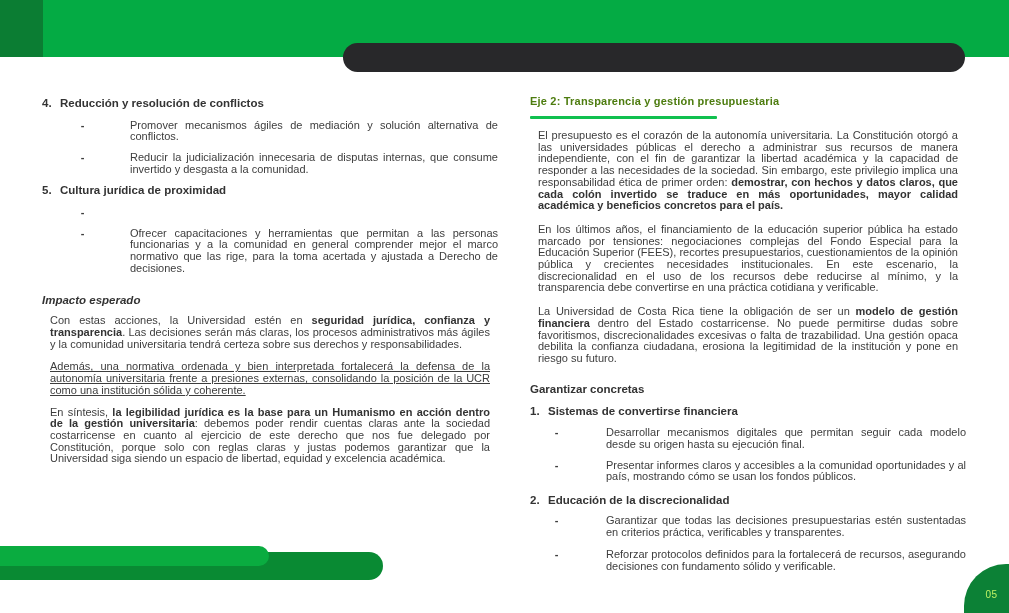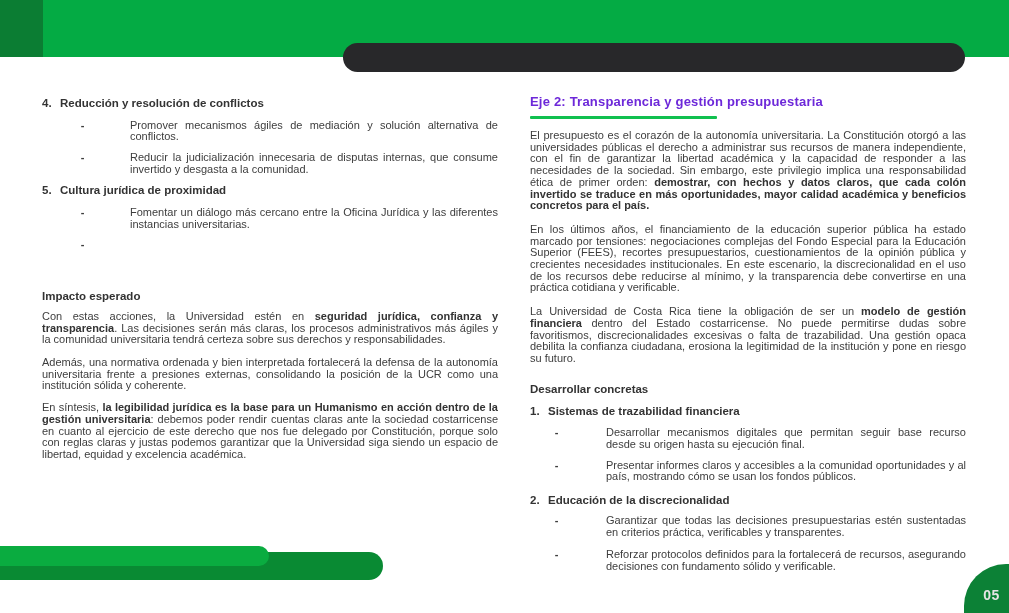--- a/index.html
+++ b/index.html
@@ -20,39 +20,39 @@
 
   
   .bar-dark{position:absolute;left:0;top:552px;width:383px;height:28px;background:#098a33;border-radius:0 14px 14px 0;}
   .bar-light{position:absolute;left:0;top:546px;width:269px;height:20px;background:#0aac40;border-radius:0 10px 10px 0;}
   .page-badge{
     position:absolute;right:0;bottom:0;width:45px;height:49px;
     background:#0c8136;border-top-left-radius:42px;
     display:flex;align-items:center;justify-content:center;
     padding:12px 0 0 10px;box-sizing:border-box;
   }
-  .page-badge span{color:#e5e5e5;font-weight:700;font-size:14px;letter-spacing:.5px;}
+  .page-badge span{color:#bef264;font-weight:400;font-size:10px;letter-spacing:.5px;}
 
   
   .col{position:absolute;font-size:11px;line-height:11.7px;}
   .col-left{left:42px;top:95px;width:456px;}
   .col-right{left:530px;top:93px;width:436px;}
 
   .num-head{display:flex;font-weight:700;color:#333;font-size:11.5px;line-height:12.5px;}
   .num-head .num{width:18px;flex:0 0 18px;}
   .bullet{display:flex;margin-top:9px;}
   .bullet .dash{flex:0 0 15px;text-align:center;font-weight:700;margin-left:33px;}
   .col-right .bullet .dash{margin-left:17px;flex:0 0 19px;}
   .bullet .btext{flex:1;text-align:justify;padding-left:40px;}
 
   .h2{font-weight:700;color:#333;font-size:11.5px;line-height:13px;}
-  .para{margin:0;text-align:justify;}
+  .para{margin:8px;text-align:justify;}
   .para b{color:#333;}
 
-  .eje-title{font-weight:700;color:#6d28d9;font-size:13px;line-height:17px;letter-spacing:.2px;}
+  .eje-title{font-weight:700;color:#4d7c0f;font-size:11px;line-height:17px;letter-spacing:.2px;}
   .title-underline{width:187px;height:3px;background:#10c04f;margin-top:6px;border-radius:1px;}
 </style>
 </head>
 <body>
 
 <div class="page">
 
   <div class="top-bar"></div>
   <div class="top-square"></div>
   <div class="top-pill"></div>
@@ -71,55 +71,55 @@
       <span class="dash">-</span>
       <div class="btext">Reducir la judicialización innecesaria de disputas internas, que consume invertido y desgasta a la comunidad.</div>
     </div>
 
     <div class="num-head" style="margin-top:9px;">
       <span class="num">5.</span>
       <span>Cultura jurídica de proximidad</span>
     </div>
     <div class="bullet" style="margin-top:10px;">
       <span class="dash">-</span>
-      <div class="btext">Fomentar un diálogo más cercano entre la Oficina Jurídica y las diferentes instancias universitarias.</div>
     </div>
     <div class="bullet">
       <span class="dash">-</span>
+      <div class="btext">Ofrecer capacitaciones y herramientas que permitan a las personas funcionarias y a la comunidad en general comprender mejor el marco normativo que las rige, para la toma acertada y ajustada a Derecho de decisiones.</div>
     </div>
 
-    <div class="h2" style="margin-top:39px;">Impacto esperado</div>
+    <div class="h2" style="margin-top:20px;font-style:italic;">Impacto esperado</div>
 
     <p class="para" style="margin-top:8px;"><span>Con estas acciones, la Universidad estén en </span><b>seguridad jurídica, confianza y transparencia</b><span>. Las decisiones serán más claras, los procesos administrativos más ágiles y la comunidad universitaria tendrá certeza sobre sus derechos y responsabilidades.</span></p>
 
-    <p class="para" style="margin-top:11px;"><span>Además, una normativa ordenada y bien interpretada fortalecerá la defensa de la autonomía universitaria frente a presiones externas, consolidando la posición de la UCR como una institución sólida y coherente.</span><b></b><span></span></p>
+    <p class="para" style="margin-top:11px;text-decoration:underline;"><span>Además, una normativa ordenada y bien interpretada fortalecerá la defensa de la autonomía universitaria frente a presiones externas, consolidando la posición de la UCR como una institución sólida y coherente.</span><b></b><span></span></p>
 
     <p class="para" style="margin-top:10px;"><span>En síntesis, </span><b>la legibilidad jurídica es la base para un Humanismo en acción dentro de la gestión universitaria</b><span>: debemos poder rendir cuentas claras ante la sociedad costarricense en cuanto al ejercicio de este derecho que nos fue delegado por Constitución, porque solo con reglas claras y justas podemos garantizar que la Universidad siga siendo un espacio de libertad, equidad y excelencia académica.</span></p>
   </div>
 
   <div class="col col-right">
 
     <div class="eje-title">Eje 2: Transparencia y gestión presupuestaria</div>
     <div class="title-underline"></div>
 
     <p class="para" style="margin-top:11px;"><span>El presupuesto es el corazón de la autonomía universitaria. La Constitución otorgó a las universidades públicas el derecho a administrar sus recursos de manera independiente, con el fin de garantizar la libertad académica y la capacidad de responder a las necesidades de la sociedad. Sin embargo, este privilegio implica una responsabilidad ética de primer orden: </span><b>demostrar, con hechos y datos claros, que cada colón invertido se traduce en más oportunidades, mayor calidad académica y beneficios concretos para el país.</b><span></span></p>
 
     <p class="para" style="margin-top:12px;"><span>En los últimos años, el financiamiento de la educación superior pública ha estado marcado por tensiones: negociaciones complejas del Fondo Especial para la Educación Superior (FEES), recortes presupuestarios, cuestionamientos de la opinión pública y crecientes necesidades institucionales. En este escenario, la discrecionalidad en el uso de los recursos debe reducirse al mínimo, y la transparencia debe convertirse en una práctica cotidiana y verificable.</span><b></b><span></span></p>
 
     <p class="para" style="margin-top:12px;"><span>La Universidad de Costa Rica tiene la obligación de ser un </span><b>modelo de gestión financiera</b><span> dentro del Estado costarricense. No puede permitirse dudas sobre favoritismos, discrecionalidades excesivas o falta de trazabilidad. Una gestión opaca debilita la confianza ciudadana, erosiona la legitimidad de la institución y pone en riesgo su futuro.</span></p>
 
-    <div class="h2" style="margin-top:18px;">Desarrollar concretas</div>
+    <div class="h2" style="margin-top:18px;">Garantizar concretas</div>
 
     <div class="num-head" style="margin-top:9px;">
       <span class="num">1.</span>
-      <span>Sistemas de trazabilidad financiera</span>
+      <span>Sistemas de convertirse financiera</span>
     </div>
     <div class="bullet" style="margin-top:10px;">
       <span class="dash">-</span>
-      <div class="btext">Desarrollar mecanismos digitales que permitan seguir base recurso desde su origen hasta su ejecución final.</div>
+      <div class="btext">Desarrollar mecanismos digitales que permitan seguir cada modelo desde su origen hasta su ejecución final.</div>
     </div>
     <div class="bullet">
       <span class="dash">-</span>
       <div class="btext">Presentar informes claros y accesibles a la comunidad oportunidades y al país, mostrando cómo se usan los fondos públicos.</div>
     </div>
 
     <div class="num-head" style="margin-top:11px;">
       <span class="num">2.</span>
       <span>Educación de la discrecionalidad</span>
     </div>

